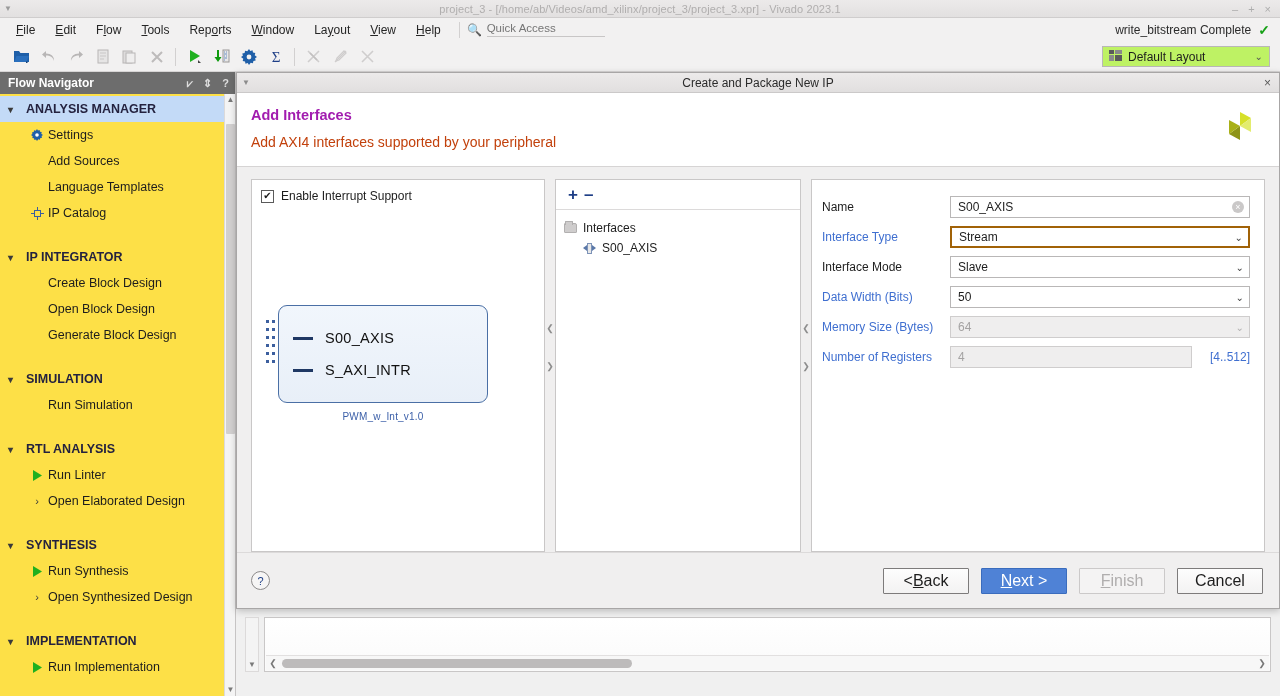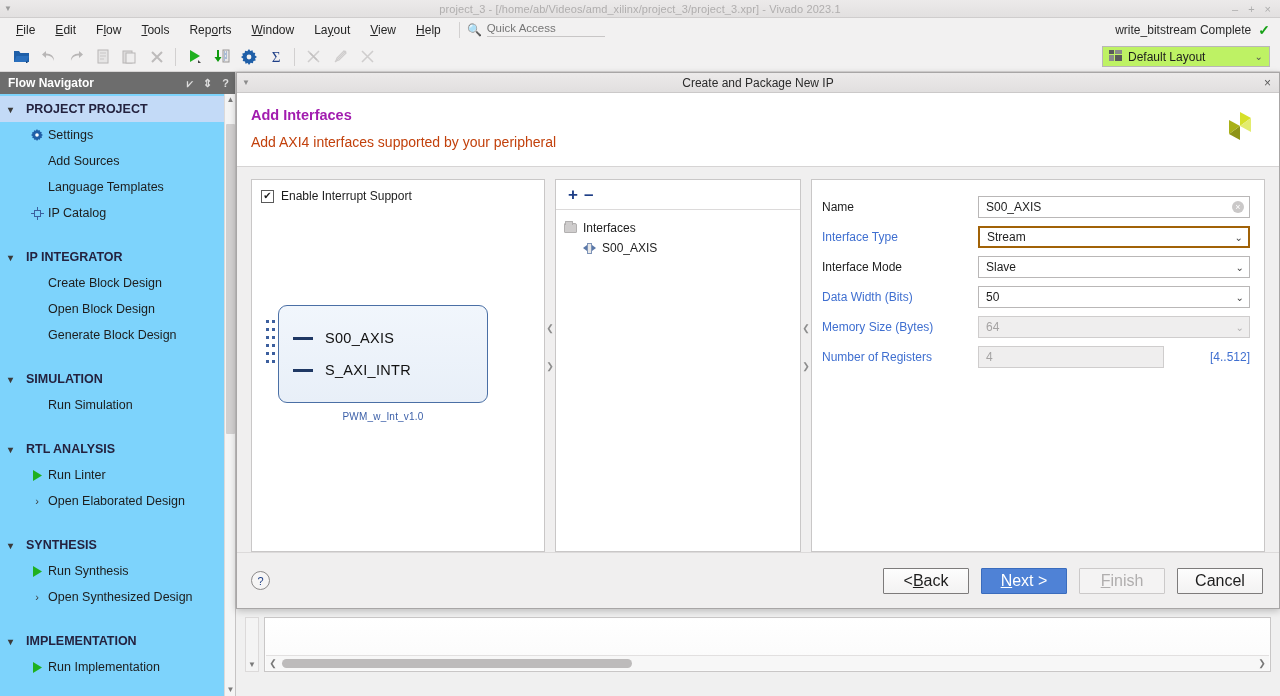--- a/index.html
+++ b/index.html
@@ -84,21 +84,21 @@
     display: flex; align-items: center; gap: 6px;
     padding: 0 6px; font-size: 12px;
   }
   .layout-select .chev { margin-left: auto; color: #555; font-size: 10px; }
 
   
   .main { display: flex; height: 624px; }
 
   
   .flownav {
-    width: 236px; background: #7dd3fc;
+    width: 236px; background: #fde047;
     border-right: 1px solid #c6c4c4;
     display: flex; flex-direction: column;
   }
   .fn-header {
     height: 22px; background: #6d6d6d; color: #fff;
     display: flex; align-items: center; padding: 0 6px 0 8px;
     font-size: 12px; font-weight: bold;
   }
   .fn-header .hicons { margin-left: auto; display: flex; gap: 10px; align-items: center; }
   .fn-header .hicons span { font-size: 11px; color: #dedede; }
@@ -271,21 +271,21 @@
   .iface-ico .bar { width: 5px; height: 11px; background: #e8e8e8; border: 1px solid #7d93b8; }
   .iface-ico .l, .iface-ico .r {
     width: 0; height: 0; border-top: 3px solid transparent;
     border-bottom: 3px solid transparent;
   }
   .iface-ico .l { border-right: 4px solid #5a78a8; }
   .iface-ico .r { border-left: 4px solid #5a78a8; }
 
   .panel-right { flex: 1; padding: 12px 14px 0 10px; }
   .form-row {
-    display: flex; align-items: center; height: 30px; margin-bottom: 0px; gap: 28px;
+    display: flex; align-items: center; height: 30px; margin-bottom: 0px;
   }
   .form-label {
     width: 128px; flex: 0 0 128px; font-size: 12px; color: #1d1d1d;
   }
   .form-label.link { color: #3f6fd0; }
   .field {
     flex: 1; height: 22px; border: 1px solid #b9b7b7; background: #fff;
     display: flex; align-items: center; padding: 0 5px 0 7px;
     font-size: 12px; color: #1d1d1d;
   }
@@ -470,21 +470,21 @@
       </span>
     </div>
     <div class="fn-body" id="fn-body">
       <div class="fn-scroll">
         <div class="arrow" style="top:0;">▲</div>
         <div class="thumb"></div>
         <div class="arrow" style="bottom:0;">▼</div>
       </div>
     <div class="fn-row section selected">
           <span class="twist">▾</span>
-          <span class="lbl">PROJECT PROJECT</span>
+          <span class="lbl">ANALYSIS MANAGER</span>
         </div>
         <div class="fn-row">
           <span class="twist"></span>
           <span class="ico">
             <svg width="12" height="12" viewBox="0 0 16 16">
               <path d="M8 0l1.3 1.9 2.2-.6.5 2.3 2.3.5-.6 2.2L16 8l-1.9 1.3.6 2.2-2.3.5-.5 2.3-2.2-.6L8 16l-1.3-1.9-2.2.6-.5-2.3-2.3-.5.6-2.2L0 8l1.9-1.3-.6-2.2 2.3-.5.5-2.3 2.2.6z" fill="#1f5fa8"></path>
               <circle cx="8" cy="8" r="2.4" fill="#fff"></circle>
             </svg>
           </span>
           <span class="lbl">Settings</span>

